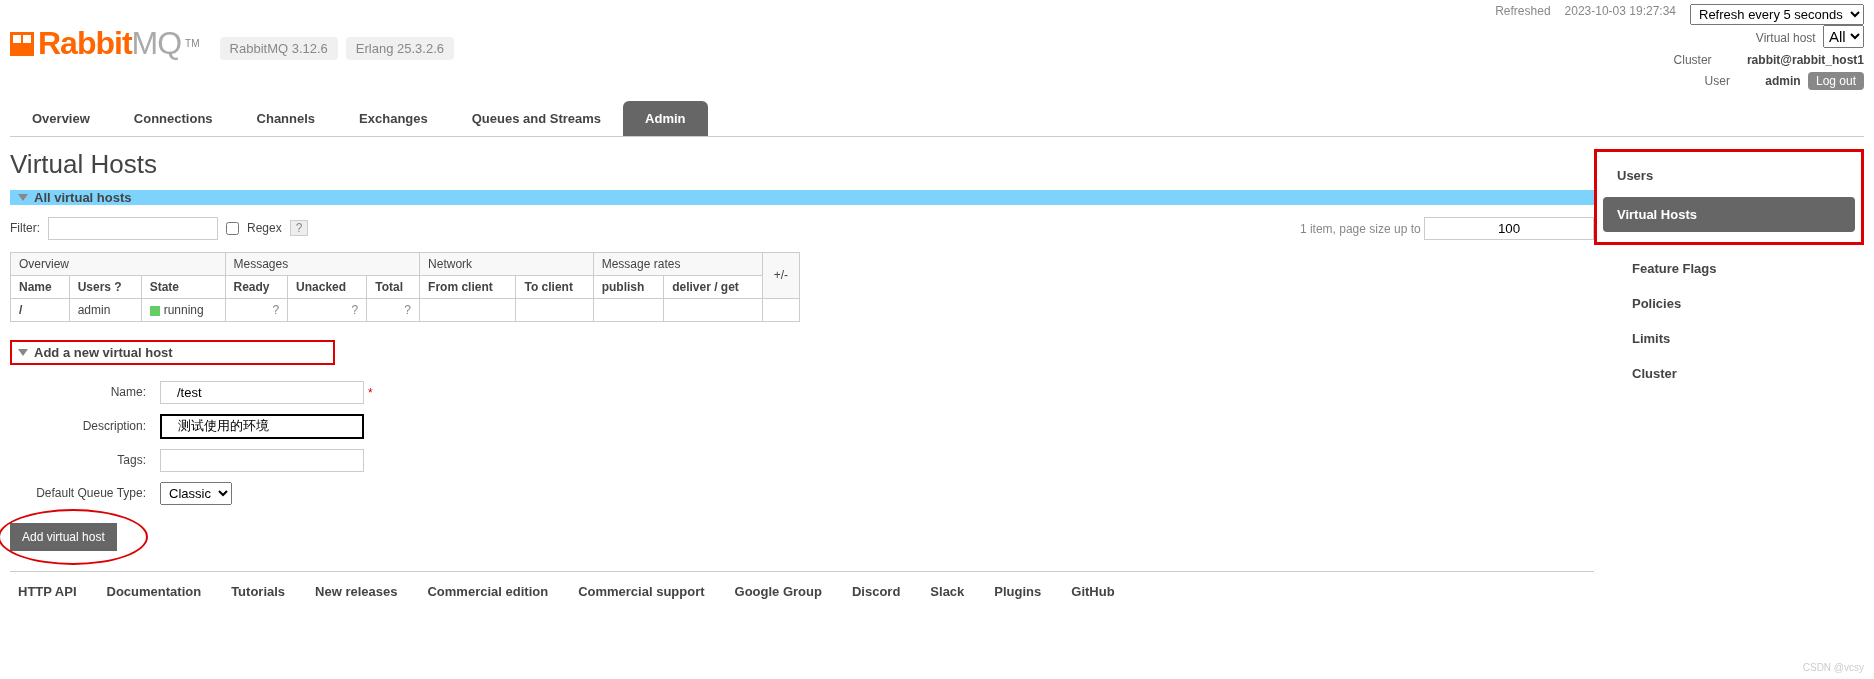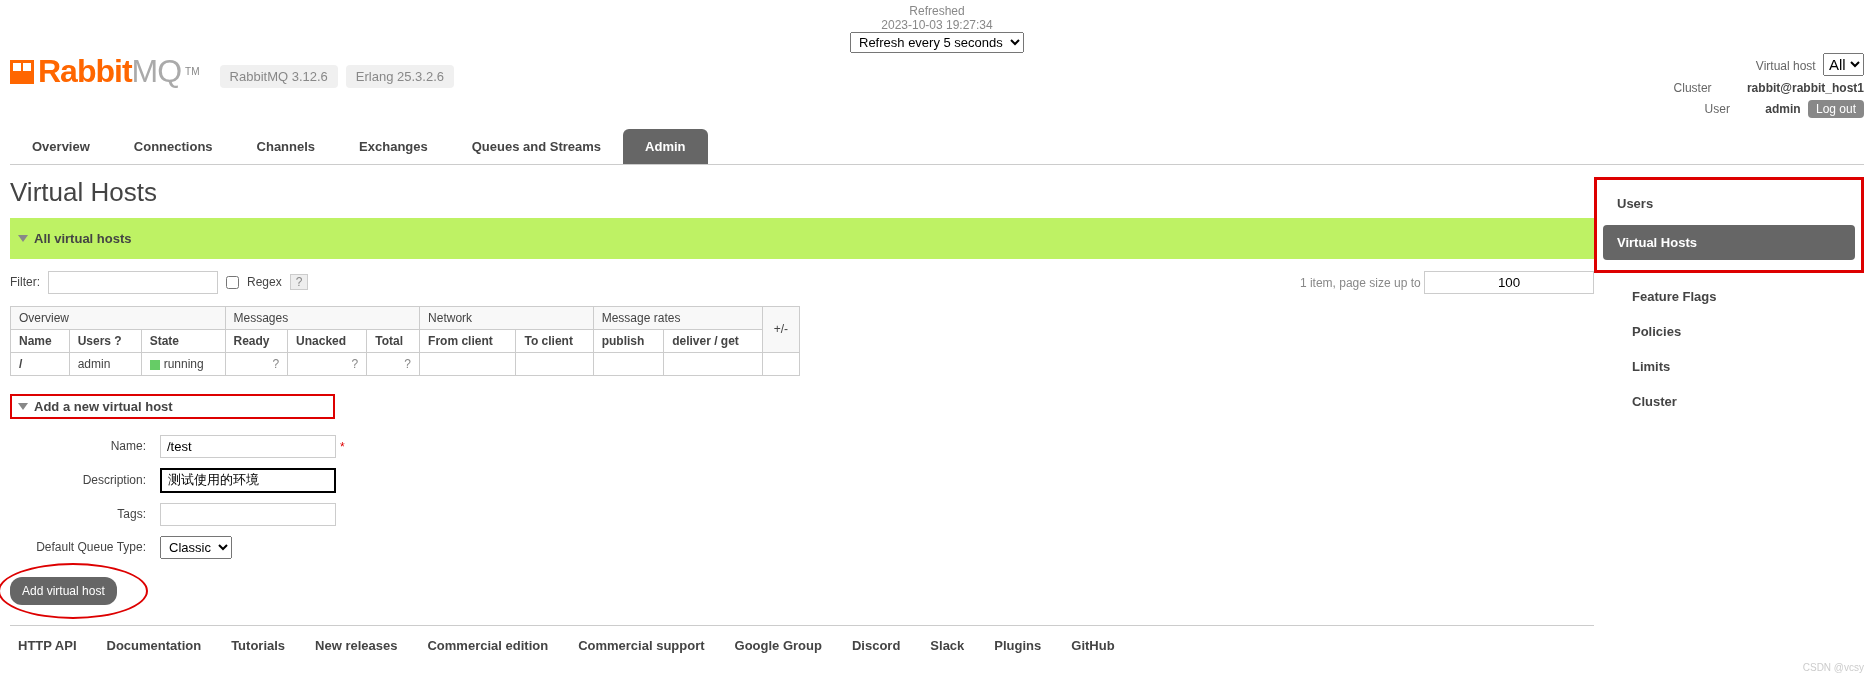--- a/index.html
+++ b/index.html
@@ -1,18 +1,18 @@
 <!DOCTYPE html>
 <html><head>
   <meta charset="utf-8">
   <style>
     * { box-sizing: border-box; margin: 0; padding: 0; }
     body { font-family: Verdana, Arial, sans-serif; font-size: 12px; color: #444; background: #fff; padding: 4px 10px; }
     
-    .header-top { display: flex; justify-content: flex-end; align-items: center; gap: 0; font-size: 12px; color: #888; flex-direction: column; }
+    .header-top { display: flex; justify-content: flex-end; gap: 14px; font-size: 12px; color: #888; }
     .header-top select { font-size: 13px; padding: 1px 4px; }
     
     .header-main { display: flex; align-items: flex-start; gap: 20px; }
     .logo-block { display: flex; align-items: center; }
     .logo-icon { width: 24px; height: 24px; background: #ff6600; display: inline-block; margin-right: 4px; position: relative; }
     .logo-icon::before { content: ''; position: absolute; left: 3px; top: 3px; width: 8px; height: 8px; background: #fff; }
     .logo-icon::after { content: ''; position: absolute; right: 3px; top: 3px; width: 8px; height: 8px; background: #fff; }
     .logo-text { font-size: 32px; font-weight: 300; letter-spacing: -1px; }
     .logo-rabbit { color: #ff6600; font-weight: 600; }
     .logo-mq { color: #aaa; }
@@ -28,21 +28,21 @@
     
     .nav-tabs { border-bottom: 1px solid #ccc; margin-top: 8px; display: flex; }
     .nav-tab { padding: 10px 22px; color: #444; cursor: pointer; font-size: 13px; font-weight: bold; }
     .nav-tab.active { background: #666; color: #fff; border-radius: 6px 6px 0 0; }
     
     .content-wrapper { display: flex; margin-top: 12px; }
     .main-content { flex: 1; }
     
     h1 { font-size: 26px; font-weight: normal; color: #444; margin-bottom: 10px; }
     
-    .section-header { background: #bef264; padding: 13px 8px; font-weight: bold; color: #444; font-size: 13px; cursor: pointer; display: flex; align-items: center; gap: 6px; }
+    .section-header { background: #7dd3fc; padding: 0 8px; font-weight: bold; color: #444; font-size: 13px; cursor: pointer; display: flex; align-items: center; gap: 6px; }
     .triangle-down { width: 0; height: 0; border-left: 5px solid transparent; border-right: 5px solid transparent; border-top: 7px solid #888; }
     
     .filter-row { display: flex; align-items: center; gap: 8px; margin: 12px 0; font-size: 12px; }
     .filter-row input[type="text"] { width: 170px; padding: 3px; border: 1px solid #ccc; }
     .filter-row .help { background: #eee; border: 1px solid #ccc; padding: 0 5px; color: #888; cursor: help; }
     .item-count { margin-left: auto; color: #888; }
     .item-count input { width: 50px; text-align: center; padding: 2px; border: 1px solid #ccc; }
     
     .data-table { border-collapse: collapse; width: 790px; }
     .data-table th, .data-table td { border: 1px solid #ccc; padding: 4px 8px; text-align: left; font-size: 12px; }
@@ -53,27 +53,27 @@
     .data-table td.numeric { text-align: right; color: #888; }
     .data-table a { color: #444; font-weight: bold; text-decoration: none; }
     .status-dot { display: inline-block; width: 10px; height: 10px; background: #6c6; margin-right: 4px; vertical-align: middle; }
     
     .add-section { margin-top: 18px; }
     .add-section .section-header { border: 2px solid #d00; display: inline-flex; padding: 3px 160px 3px 6px; background: transparent; }
     
     .form-table { margin-top: 10px; }
     .form-table td { padding: 4px 6px; vertical-align: middle; }
     .form-table td.label { text-align: right; width: 140px; color: #444; }
-    .form-table input[type="text"] { width: 176px; padding: 3px 6px; border: 1px solid #ccc; font-size: 13px; }
+    .form-table input[type="text"] { width: 204px; padding: 3px 16px; border: 1px solid #ccc; font-size: 13px; }
     .form-table input.desc-field { border: 2px solid #000; }
     .form-table select { padding: 2px 4px; font-size: 13px; }
     .required { color: #d00; margin-left: 4px; }
     
     .submit-row { margin-top: 12px; position: relative; display: inline-block; }
-    .submit-btn { background: #666; color: #fff; border: none; padding: 7px 12px; border-radius: 12px; cursor: pointer; font-size: 12px; }
+    .submit-btn { background: #666; color: #fff; border: none; padding: 7px 12px; border-radius: 0; cursor: pointer; font-size: 12px; }
     .red-ellipse { position: absolute; top: -14px; left: -12px; width: 150px; height: 56px; border: 2px solid #d00; border-radius: 50%; pointer-events: none; }
     
     hr.footer-line { margin-top: 20px; border: none; border-top: 1px solid #ccc; }
     .footer-links { display: flex; gap: 30px; padding: 12px 8px; font-weight: bold; color: #444; font-size: 13px; }
     .footer-links span { cursor: pointer; }
     
     .right-sidebar { width: 270px; border: 3px solid #d00; padding: 6px; }
     .side-item { padding: 10px 14px; font-weight: bold; color: #444; cursor: pointer; font-size: 13px; }
     .side-item.active { background: #666; color: #fff; border-radius: 4px; margin: 4px 0; }
     

